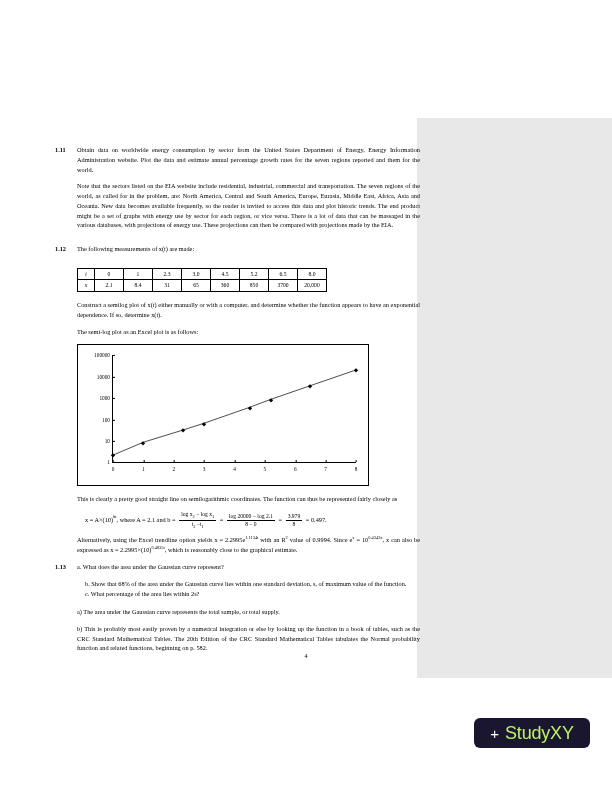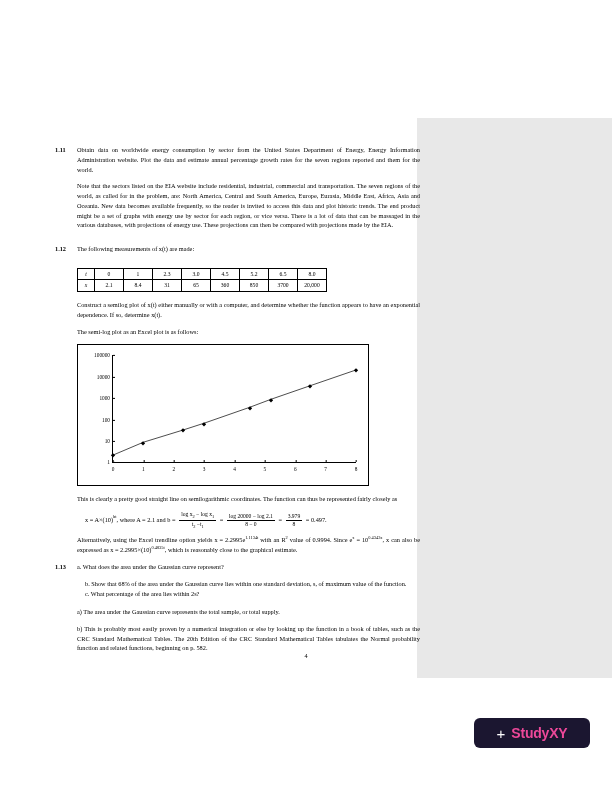--- a/index.html
+++ b/index.html
@@ -184,24 +184,24 @@
     justify-content: center;
     gap: 6px;
   }
   .badge .plus {
     color: #ffffff;
     font-size: 15px;
     font-family: "Liberation Sans", sans-serif;
     line-height: 1;
   }
   .badge .wm {
-    color: #ec4899;
+    color: #bef264;
     font-family: "Liberation Sans", sans-serif;
-    font-size: 14px;
-    font-weight: bold;
+    font-size: 18px;
+    font-weight: normal;
     letter-spacing: -0.2px;
   }
 </style>
 </head>
 <body>
 
 <div class="right-band"></div>
 
 <div class="page">
 

